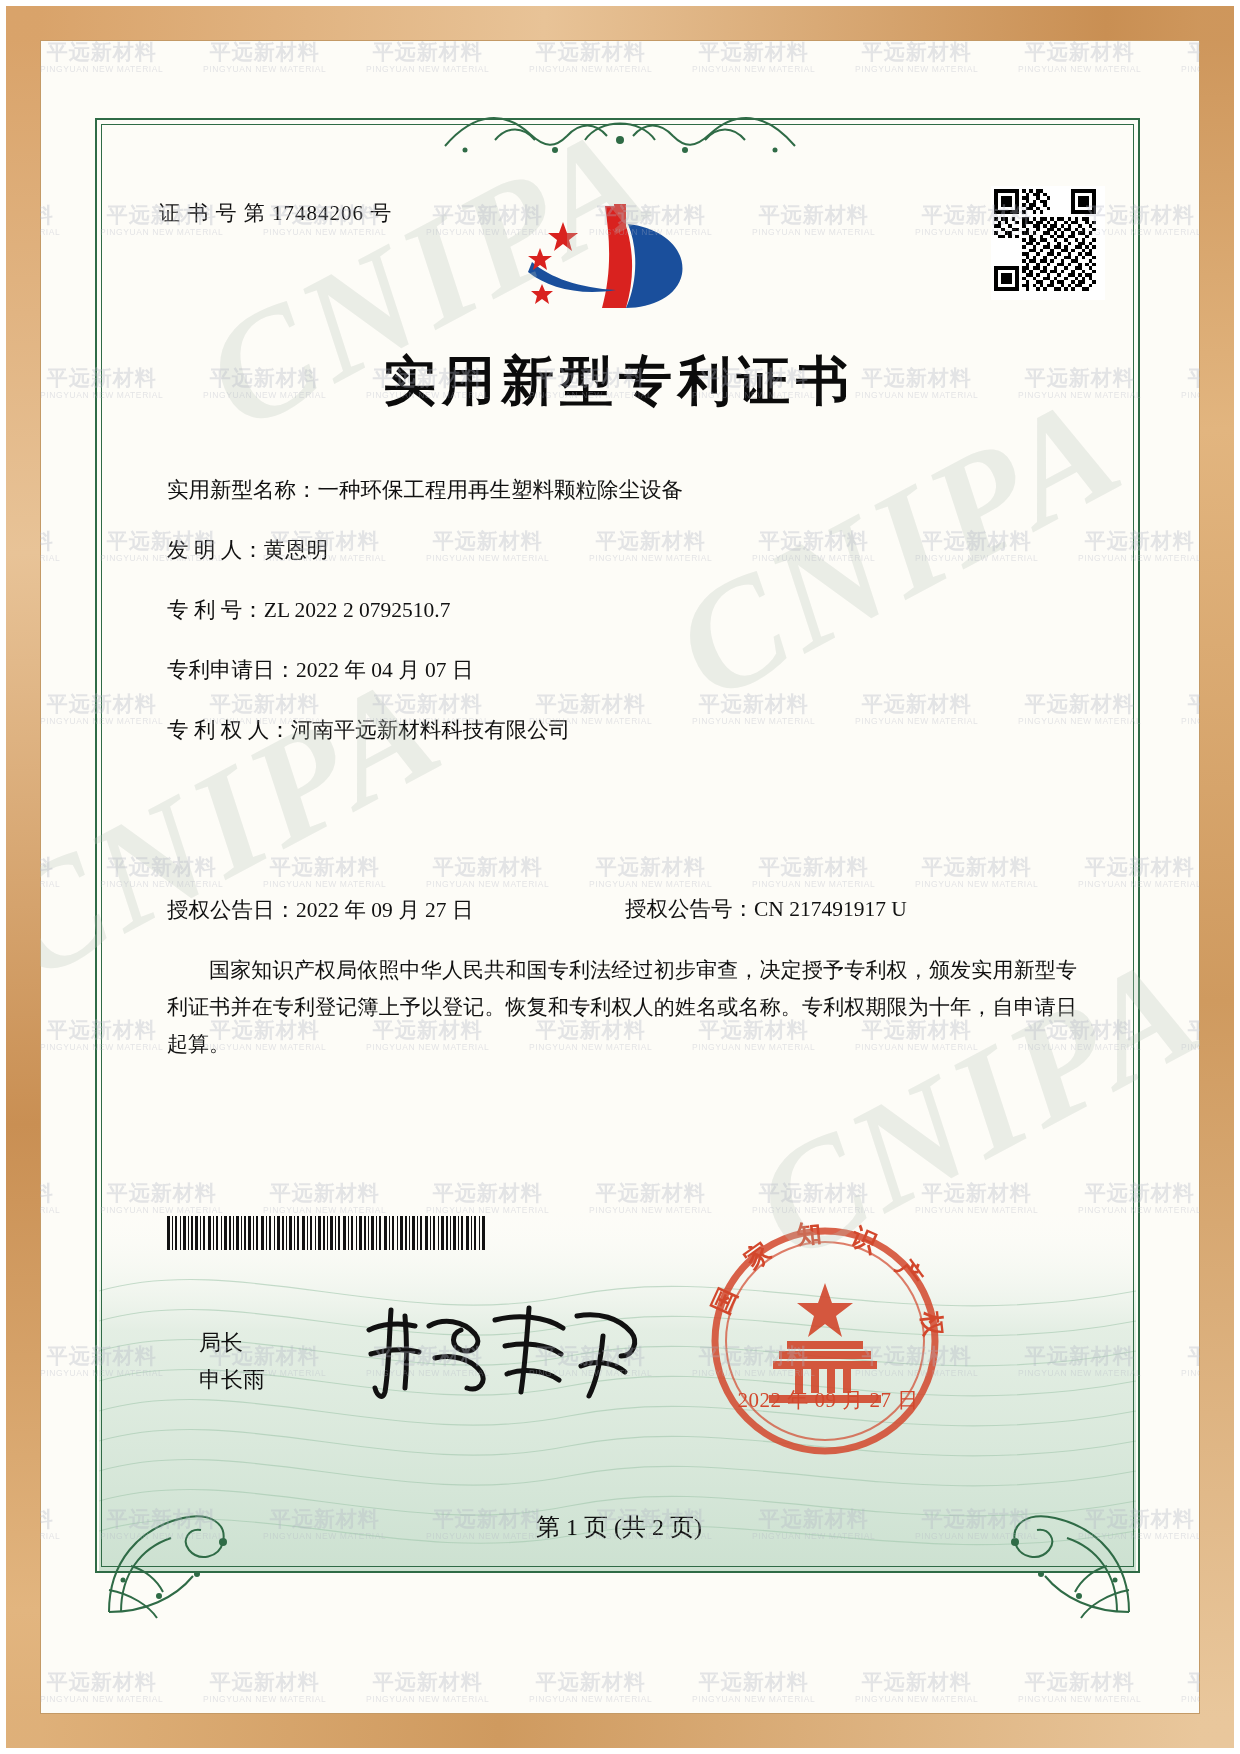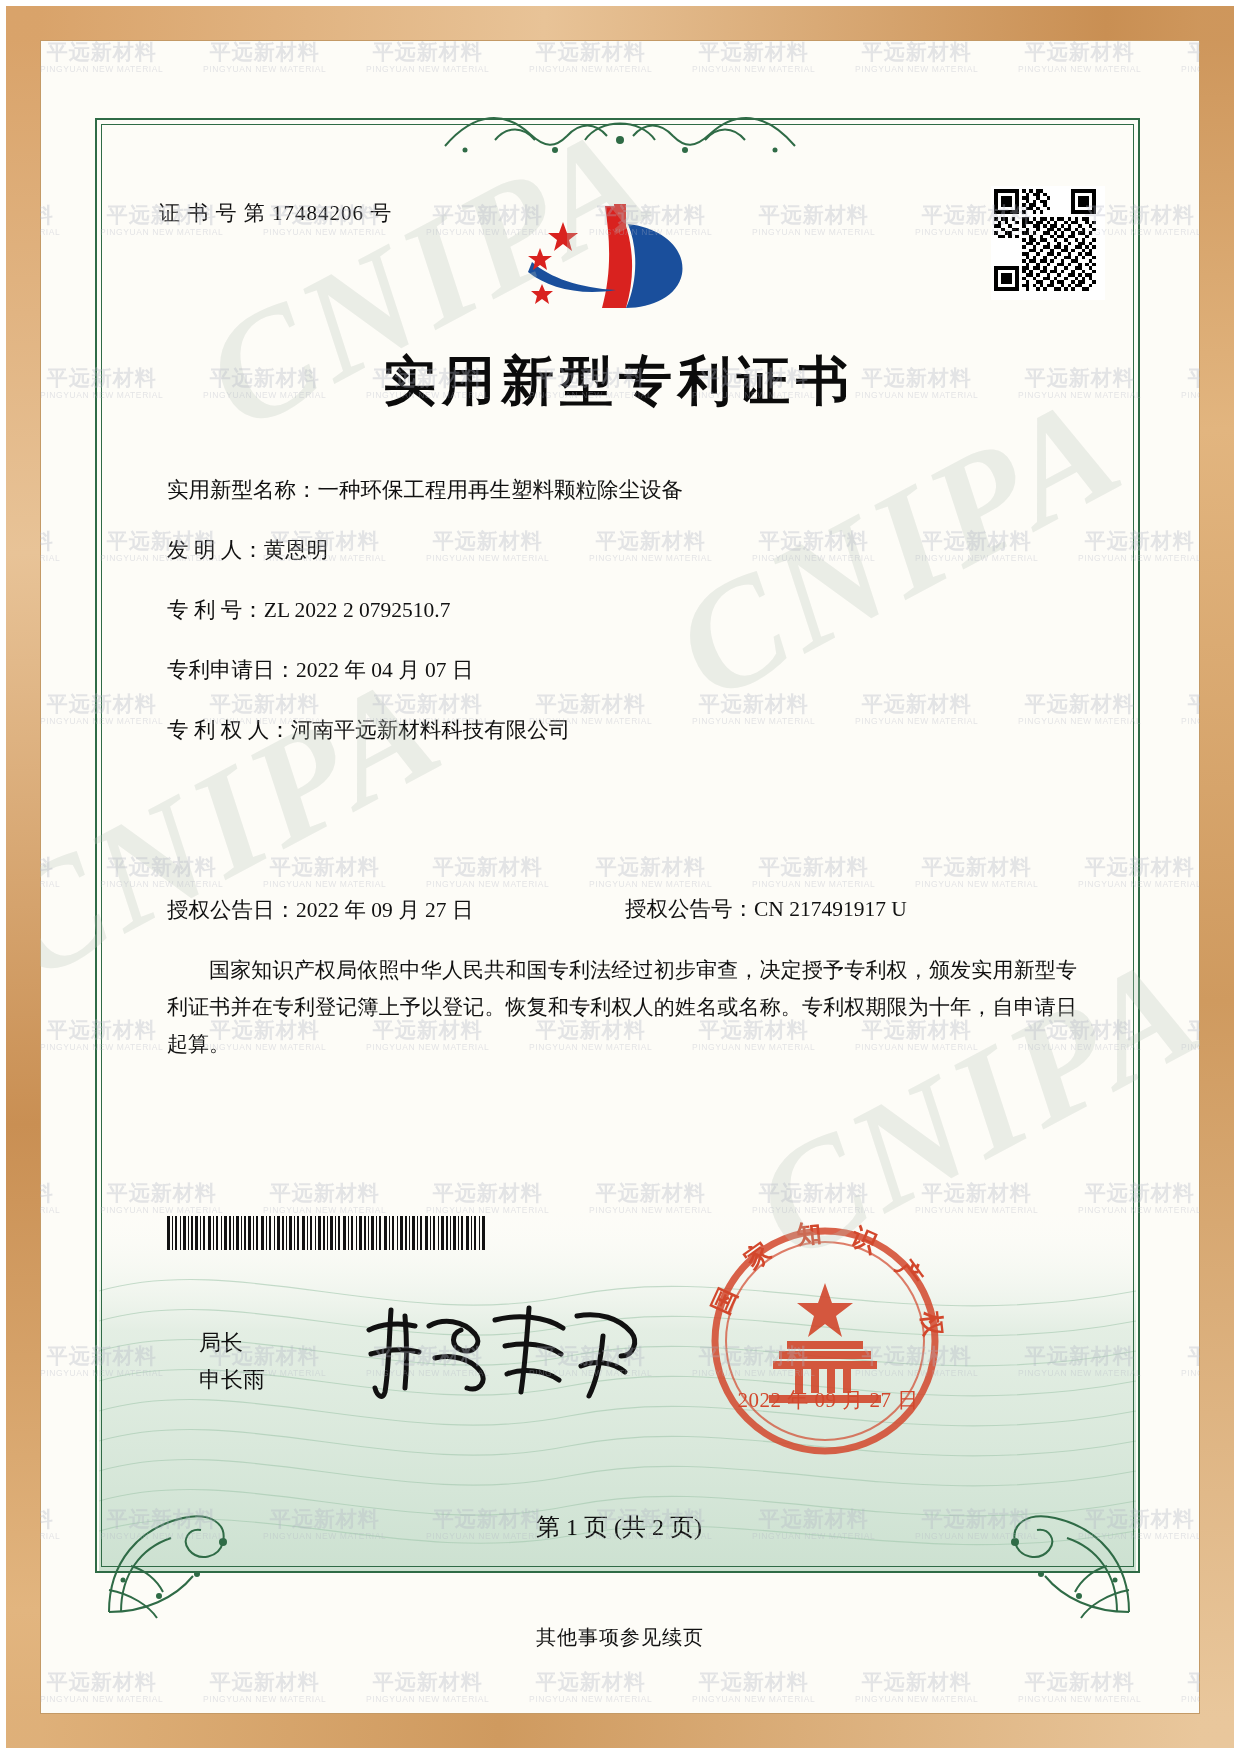--- a/index.html
+++ b/index.html
@@ -1139,15 +1139,14 @@
           <textPath href="#sealArcTop" startOffset="8%">国 家 知 识 产 权 局</textPath>
         </text>
       </svg>
       <div class="seal-date">2022 年 09 月 27 日</div>
 
       <div class="page-no">第 1 页 (共 2 页)</div>
 
     </div>
   </div>
 
-  <div style="position:absolute; left:56px; top:1624px; width:1128px; text-align:center; font-size:20px; color:#111; letter-spacing:1px; z-index:7;">其他事项参见续页</div>
 
 </div>
 
 </body></html>

